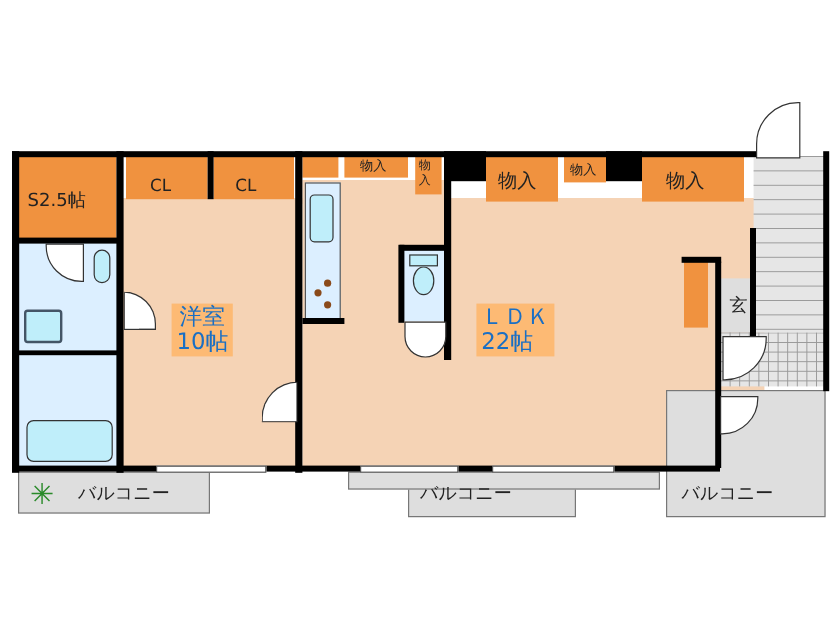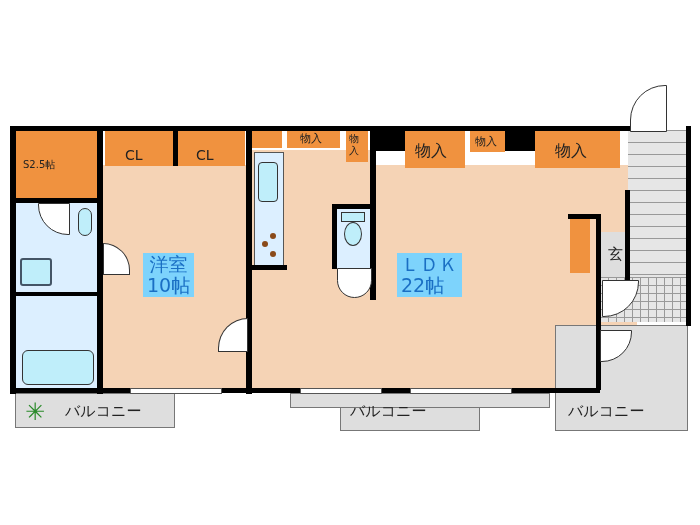--- a/index.html
+++ b/index.html
@@ -4,21 +4,21 @@
 <style>
   html, body { margin:0; padding:0; background:#ffffff; }
   body { width:700px; height:525px; position:relative; overflow:hidden; font-family:"DejaVu Sans", sans-serif; }
   .abs { position:absolute; box-sizing:border-box; }
   .wall { position:absolute; background:#000; }
   .room-ldk { background:#f5d3b5; }
   .orange { background:#f0923f; }
   .blue { background:#dcefff; }
   .grey { background:#dedede; }
   .label-jp { position:absolute; color:#222; font-size:14px; white-space:nowrap; }
-  .room-label { position:absolute; background:#7dd3fc; color:#1a6fc4; font-size:19px; line-height:21px; text-align:center; padding:1px 4px; }
+  .room-label { position:absolute; background:#fdba74; color:#1a6fc4; font-size:19px; line-height:21px; text-align:center; padding:1px 4px; }
   .door { position:absolute; border:1px solid #333; background:#fff; }
   .window { position:absolute; background:#fff; border:1px solid #555; }
 </style>
 </head>
 <body>
 
 <div class="abs room-ldk" style="left:100px;top:165px;width:148px;height:225px;"></div>
 <div class="abs room-ldk" style="left:252px;top:165px;width:385px;height:225px;"></div>
 <div class="abs room-ldk" style="left:252px;top:150px;width:120px;height:20px;"></div>
 
@@ -32,21 +32,21 @@
 <div class="abs" style="left:258px;top:162px;width:20px;height:40px;background:#bfeefa;border:1.5px solid #333;border-radius:4px;"></div>
 <div class="abs" style="left:270px;top:233px;width:6px;height:6px;background:#8a4a1a;border-radius:50%;"></div>
 <div class="abs" style="left:262px;top:241px;width:6px;height:6px;background:#8a4a1a;border-radius:50%;"></div>
 <div class="abs" style="left:270px;top:251px;width:6px;height:6px;background:#8a4a1a;border-radius:50%;"></div>
 
 <div class="abs blue" style="left:336px;top:208px;width:34px;height:60px;"></div>
 <div class="abs" style="left:344px;top:222px;width:18px;height:24px;background:#bfeefa;border:1.5px solid #333;border-radius:50%;"></div>
 <div class="abs" style="left:341px;top:212px;width:24px;height:10px;background:#bfeefa;border:1px solid #333;"></div>
 
 <div class="abs orange" style="left:15px;top:130px;width:82px;height:70px;"></div>
-<div class="label-jp" style="left:23px;top:158px;font-size:10px;">S2.5帖</div>
+<div class="label-jp" style="left:23px;top:158px;font-size:15px;">S2.5帖</div>
 
 <div class="abs orange" style="left:105px;top:130px;width:68px;height:36px;"></div>
 <div class="label-jp" style="left:125px;top:147px;">CL</div>
 <div class="abs orange" style="left:178px;top:130px;width:67px;height:36px;"></div>
 <div class="label-jp" style="left:196px;top:147px;">CL</div>
 
 <div class="abs orange" style="left:252px;top:130px;width:30px;height:18px;"></div>
 <div class="abs orange" style="left:287px;top:130px;width:53px;height:18px;"></div>
 <div class="label-jp" style="left:300px;top:131px;font-size:11px;">物入</div>
 <div class="abs orange" style="left:346px;top:130px;width:22px;height:32px;"></div>

